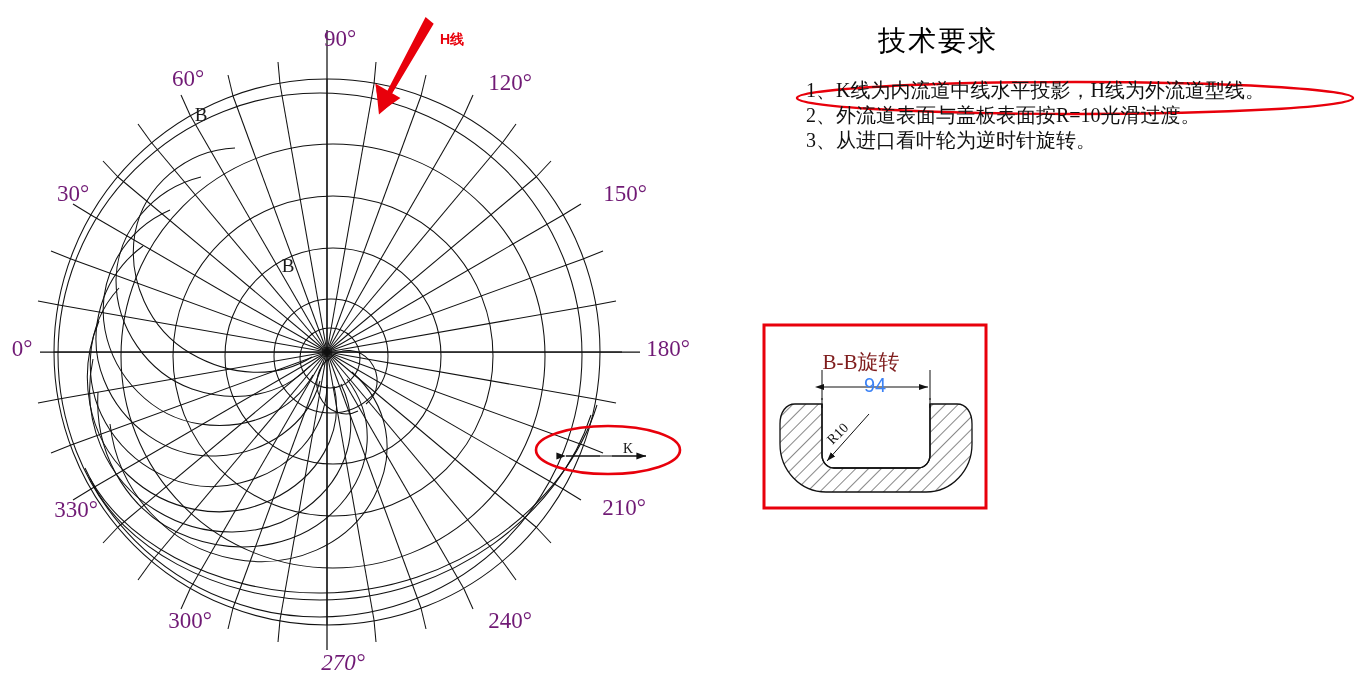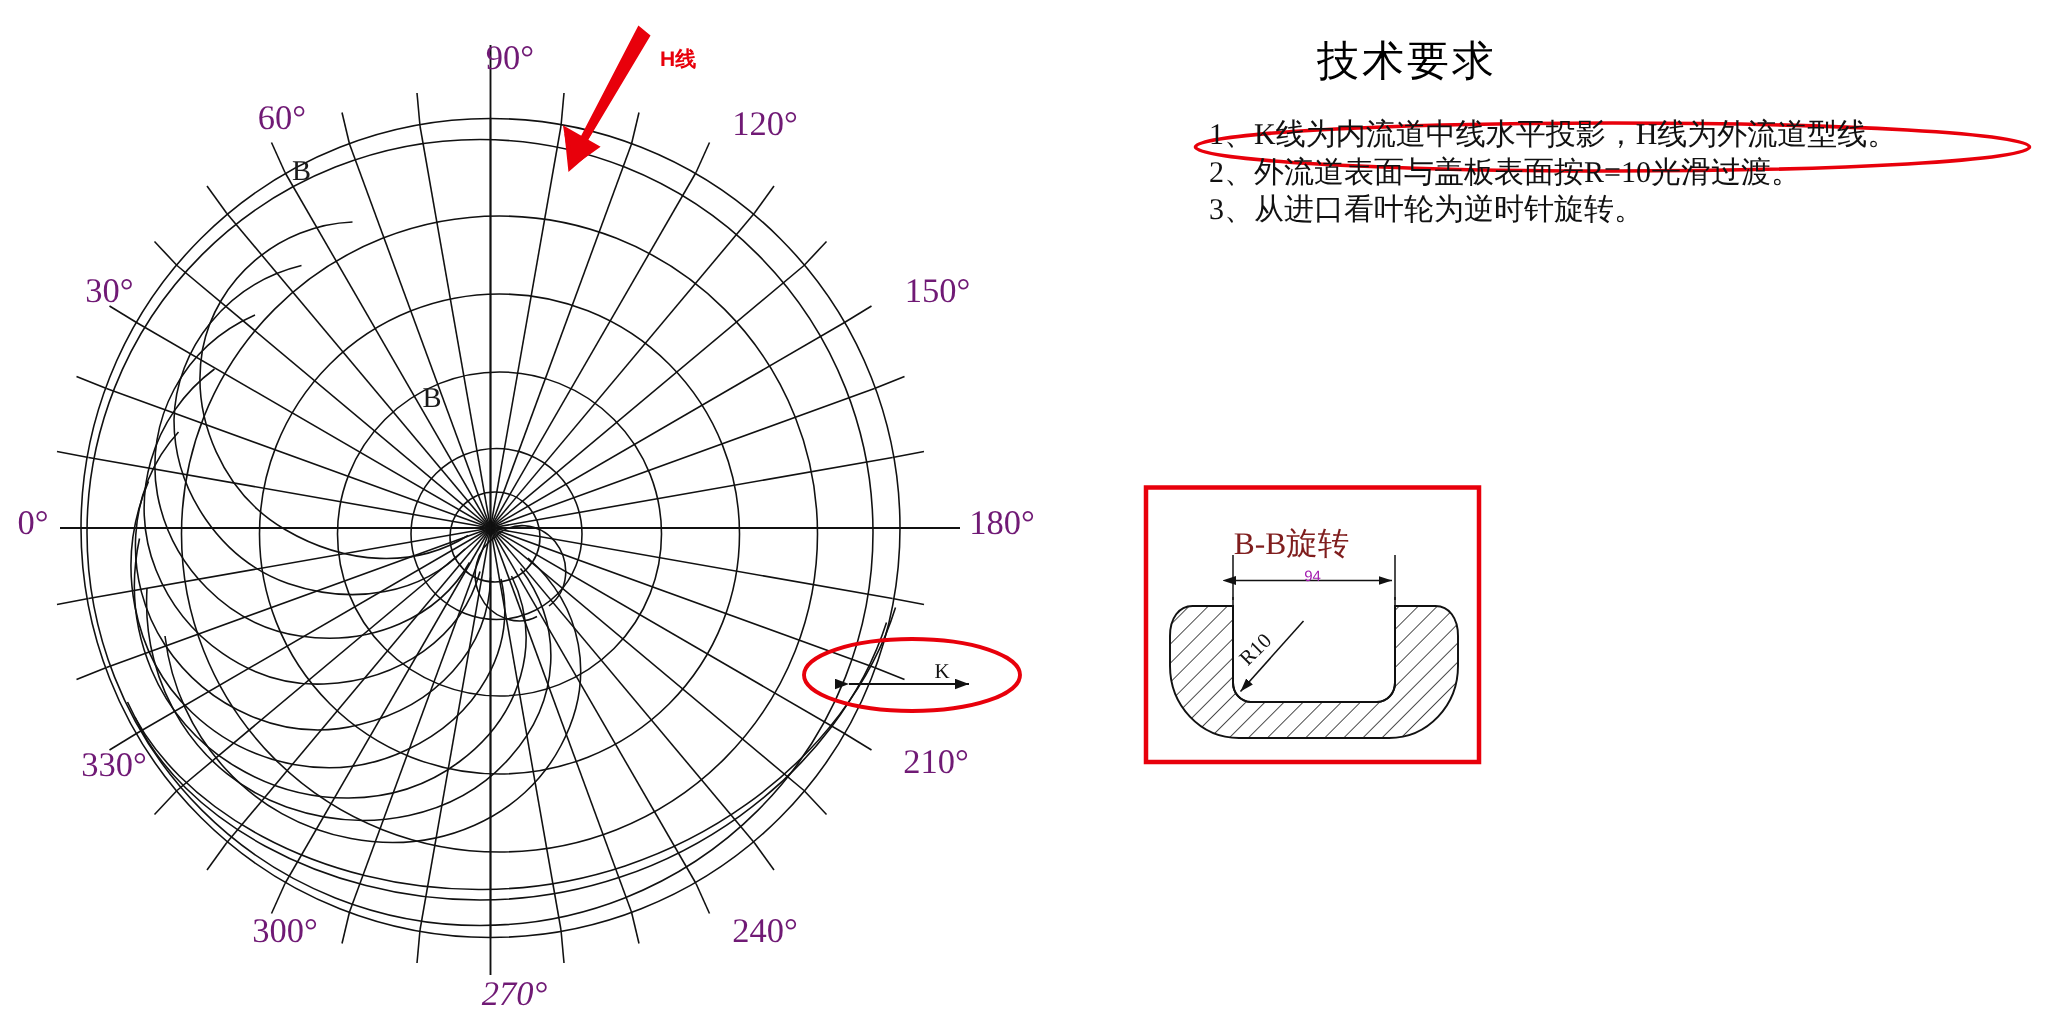--- a/index.html
+++ b/index.html
@@ -73,22 +73,22 @@
     font-family:"Liberation Serif", serif;
     font-size:21px;
     color:#7f1d1d;
     white-space:nowrap;
     transform:translate(-50%,-50%);
   }
   .dim94{
     position:absolute;
     left:875px;top:385px;
     font-family:Liberation Sans, sans-serif;
-    font-size:10px;
-    color:#a21caf;
+    font-size:20px;
+    color:#3b82f6;
     transform:translate(-50%,-50%);
   }
   .dimR10{
     position:absolute;
     left:838px;top:434px;
     font-family:"Liberation Serif", serif;
     font-size:14px;
     color:#111;
     transform:translate(-50%,-50%) rotate(-45deg);
     transform-origin:center center;

